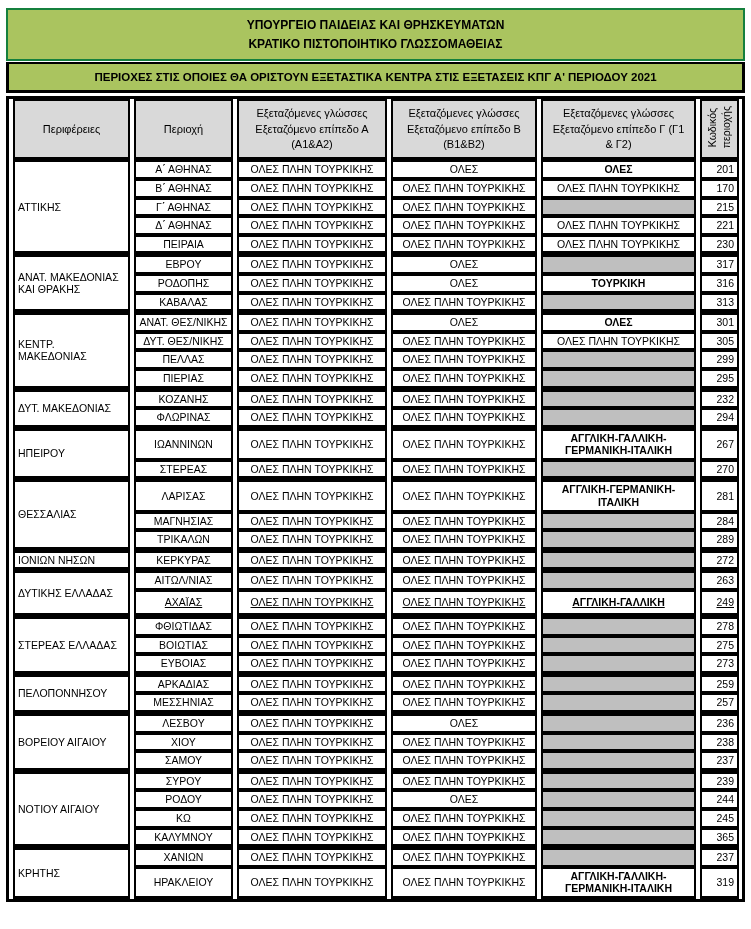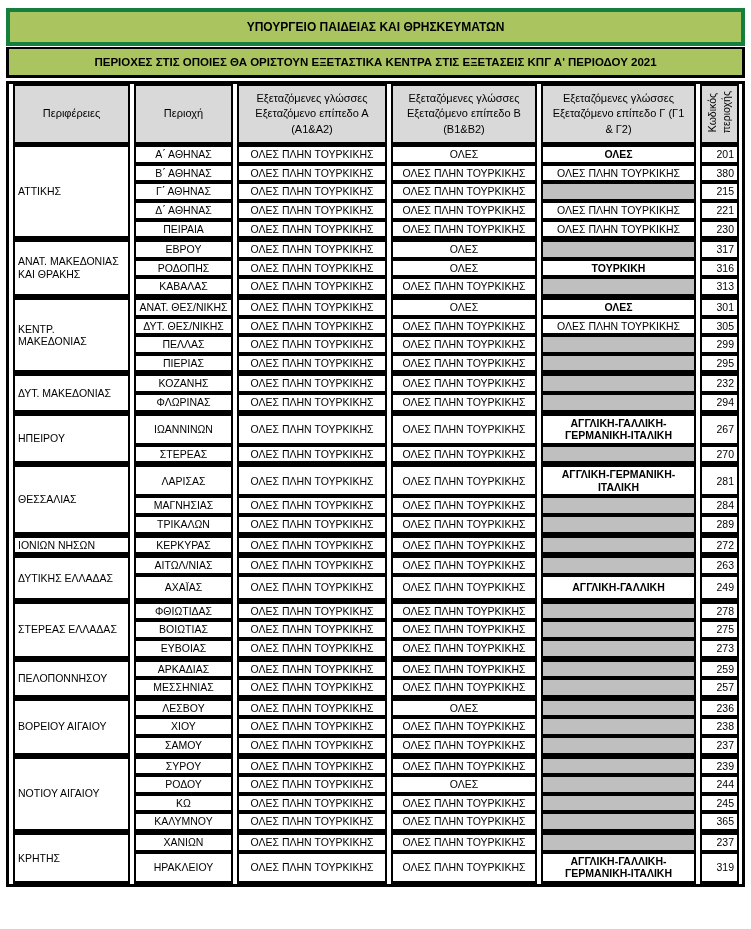--- a/index.html
+++ b/index.html
@@ -12,21 +12,21 @@
   html, body { margin: 0; padding: 0; }
   body {
     width: 751px;
     min-height: 929px;
     background: #fff;
     font-family: "Liberation Sans", sans-serif;
     color: var(--ink);
     padding: 8px 6px 4px 6px;
   }
   .title-box {
-    border: 4px solid #15803d;
+    border: 2px solid #15803d;
     background: var(--green);
     text-align: center;
     font-weight: bold;
     font-size: 12px;
     line-height: 1.6;
     padding: 6px 4px 5px 4px;
   }
   .banner {
     border: 3px solid #000;
     border-top-width: 2px;
@@ -83,27 +83,28 @@
     border-top-width: 3px;
     border-bottom-width: 3px;
   }
   td.area { text-align: center; white-space: nowrap; }
   td.lang { text-align: center; }
   td.lang.bold { font-weight: bold; }
   td.lang.empty { background: var(--empty-gray); }
   td.code { text-align: right; font-size: 10.5px; }
   tr.first td { border-top-width: 3px; }
   tr.last td { border-bottom-width: 3px; }
-  tr.tall td { height: 26px; }
+  tr.tall td { height: 26px; text-decoration: underline; }
 </style>
 </head>
 <body>
 
 <div class="title-box">
   <div>ΥΠΟΥΡΓΕΙΟ ΠΑΙΔΕΙΑΣ ΚΑΙ ΘΡΗΣΚΕΥΜΑΤΩΝ</div>
+  <div>ΚΡΑΤΙΚΟ ΠΙΣΤΟΠΟΙΗΤΙΚΟ ΓΛΩΣΣΟΜΑΘΕΙΑΣ</div>
 </div>
 
 <div class="banner">ΠΕΡΙΟΧΕΣ ΣΤΙΣ ΟΠΟΙΕΣ ΘΑ ΟΡΙΣΤΟΥΝ ΕΞΕΤΑΣΤΙΚΑ ΚΕΝΤΡΑ ΣΤΙΣ ΕΞΕΤΑΣΕΙΣ ΚΠΓ Α' ΠΕΡΙΟΔΟΥ 2021</div>
 
 <div class="table-wrap">
   <table>
     <colgroup>
       <col style="width:117px">
       <col style="width:99px">
       <col style="width:150px">
@@ -135,21 +136,21 @@
           <td class="lang">ΟΛΕΣ ΠΛΗΝ ΤΟΥΡΚΙΚΗΣ</td>
           <td class="lang">ΟΛΕΣ</td>
           <td class="lang bold">ΟΛΕΣ</td>
           <td class="code">201</td>
         </tr>
         <tr>
           <td class="area">Β΄ ΑΘΗΝΑΣ</td>
           <td class="lang">ΟΛΕΣ ΠΛΗΝ ΤΟΥΡΚΙΚΗΣ</td>
           <td class="lang">ΟΛΕΣ ΠΛΗΝ ΤΟΥΡΚΙΚΗΣ</td>
           <td class="lang">ΟΛΕΣ ΠΛΗΝ ΤΟΥΡΚΙΚΗΣ</td>
-          <td class="code">380</td>
+          <td class="code">170</td>
         </tr>
         <tr>
           <td class="area">Γ΄ ΑΘΗΝΑΣ</td>
           <td class="lang">ΟΛΕΣ ΠΛΗΝ ΤΟΥΡΚΙΚΗΣ</td>
           <td class="lang">ΟΛΕΣ ΠΛΗΝ ΤΟΥΡΚΙΚΗΣ</td>
           <td class="lang empty"></td>
           <td class="code">215</td>
         </tr>
         <tr>
           <td class="area">Δ΄ ΑΘΗΝΑΣ</td>

